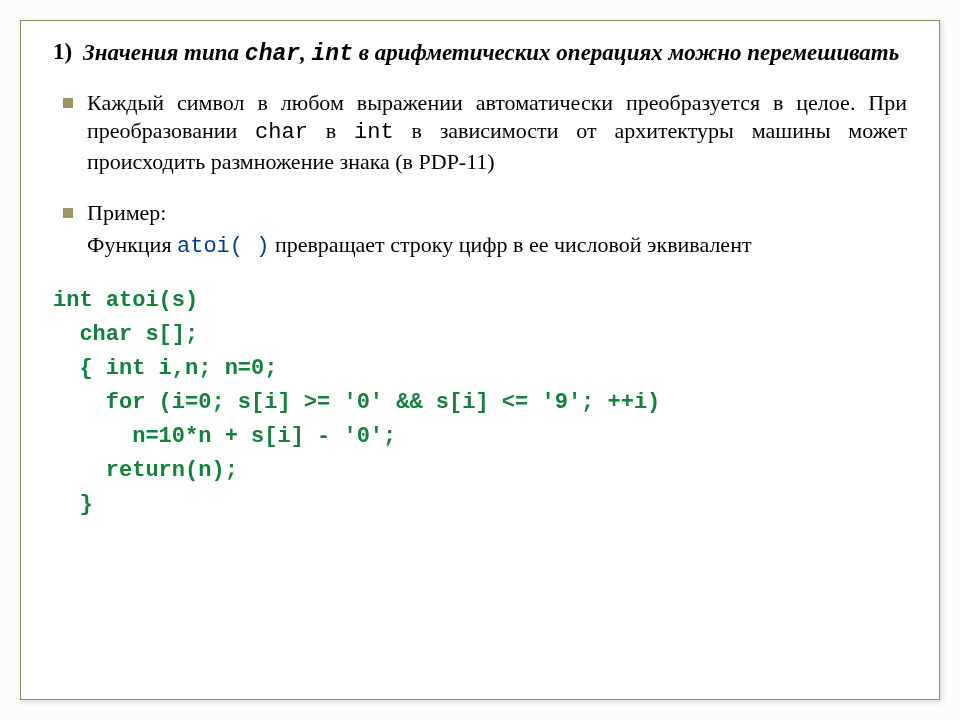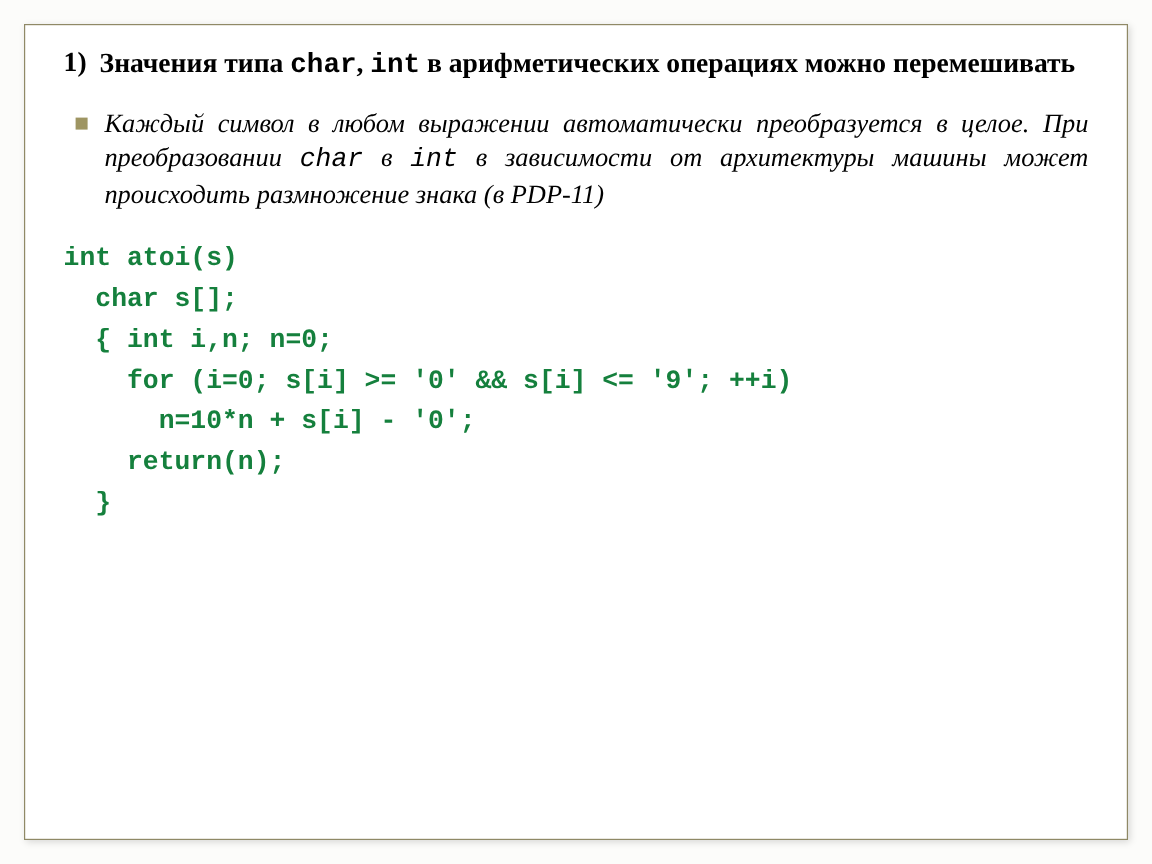--- a/index.html
+++ b/index.html
@@ -31,41 +31,41 @@
     font-size: 23px;
     width: 30px;
     flex: 0 0 auto;
   }
   .heading-text {
     font-weight: bold;
     font-size: 23px;
     line-height: 1.25;
     text-align: justify;
     flex: 1 1 auto;
+    font-style: italic;
   }
   .code-inl-b {
     font-family: "Courier New", Courier, monospace;
     font-weight: bold;
   }
   .code-inl {
     font-family: "Courier New", Courier, monospace;
   }
   .bullets {
     list-style: none;
     padding: 0 0 0 8px;
     margin: 0;
   }
   .bullets > li {
     position: relative;
     padding-left: 26px;
     margin: 16px 0 22px 0;
     font-size: 22px;
     line-height: 1.3;
     text-align: justify;
-    font-style: italic;
   }
   .bullets > li::before {
     content: "";
     position: absolute;
     left: 2px;
     top: 9px;
     width: 10px;
     height: 10px;
     background: #9e9562;
   }
@@ -96,22 +96,28 @@
     <div class="heading-num">1)</div>
     <div class="heading-text">
       <span>Значения типа </span><span class="code-inl-b">char</span><span>, </span><span class="code-inl-b">int</span><span> в арифметических операциях можно перемешивать</span>
     </div>
   </div>
 
   <ul class="bullets">
     <li>
       <span>Каждый символ в любом выражении автоматически преобразуется в целое. При преобразовании </span><span class="code-inl">char</span><span> в </span><span class="code-inl">int</span><span> в зависимости от архитектуры машины может происходить размножение знака (в PDP-11)</span>
     </li>
+    <li>
+      <span>Пример:</span>
+    </li>
   </ul>
 
+  <div class="sub-line">
+    <span> Функция </span><span class="code-inl" style="color:#003b8e">atoi( )</span><span> превращает строку цифр в ее числовой эквивалент</span>
+  </div>
 
   <div class="code-block"><span>int atoi(s)</span>
 <span>  char s[];</span>
 <span>  { int i,n; n=0;</span>
 <span>    for (i=0; s[i] &gt;= '0' &amp;&amp; s[i] &lt;= '9'; ++i)</span>
 <span>      n=10*n + s[i] - '0';</span>
 <span>    return(n);</span>
 <span>  }</span></div>
 
 </div>

